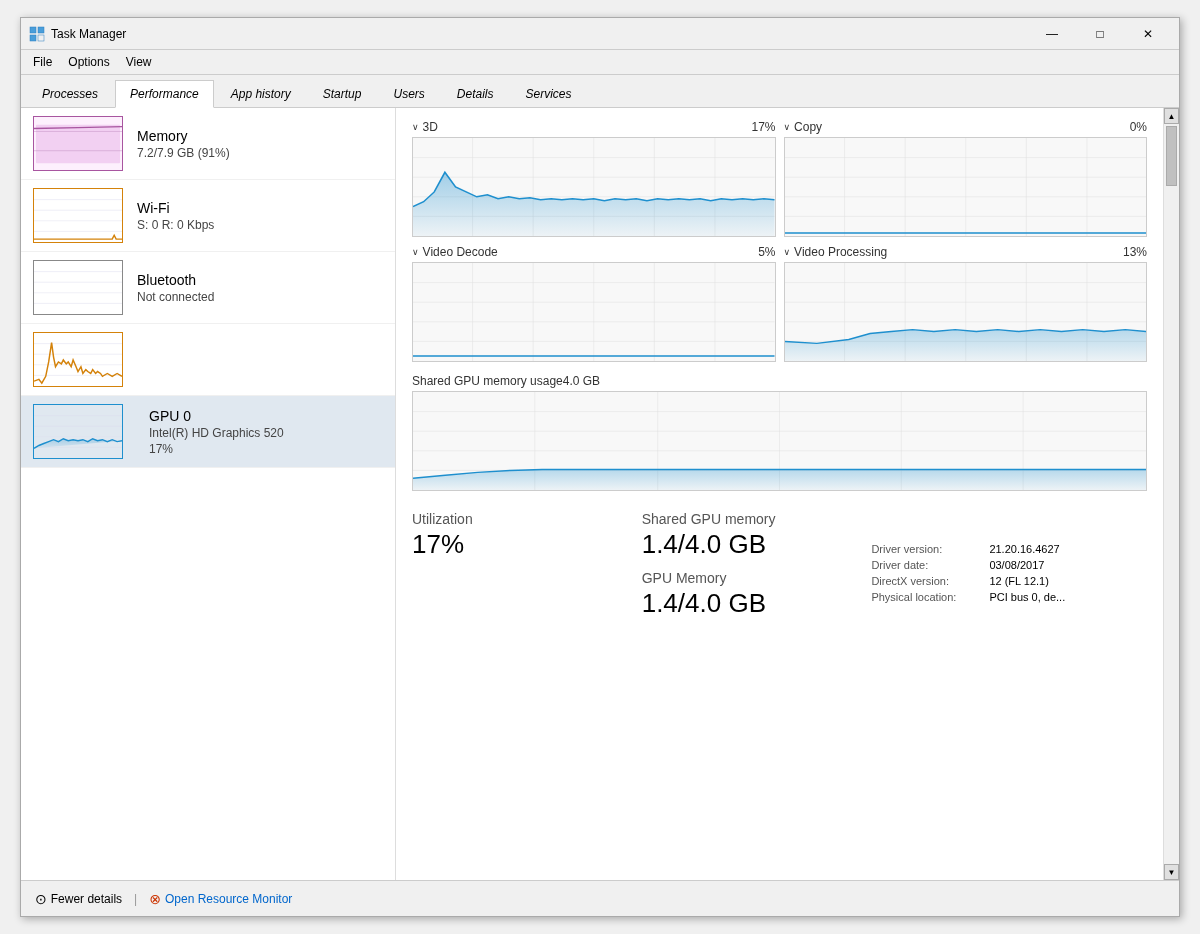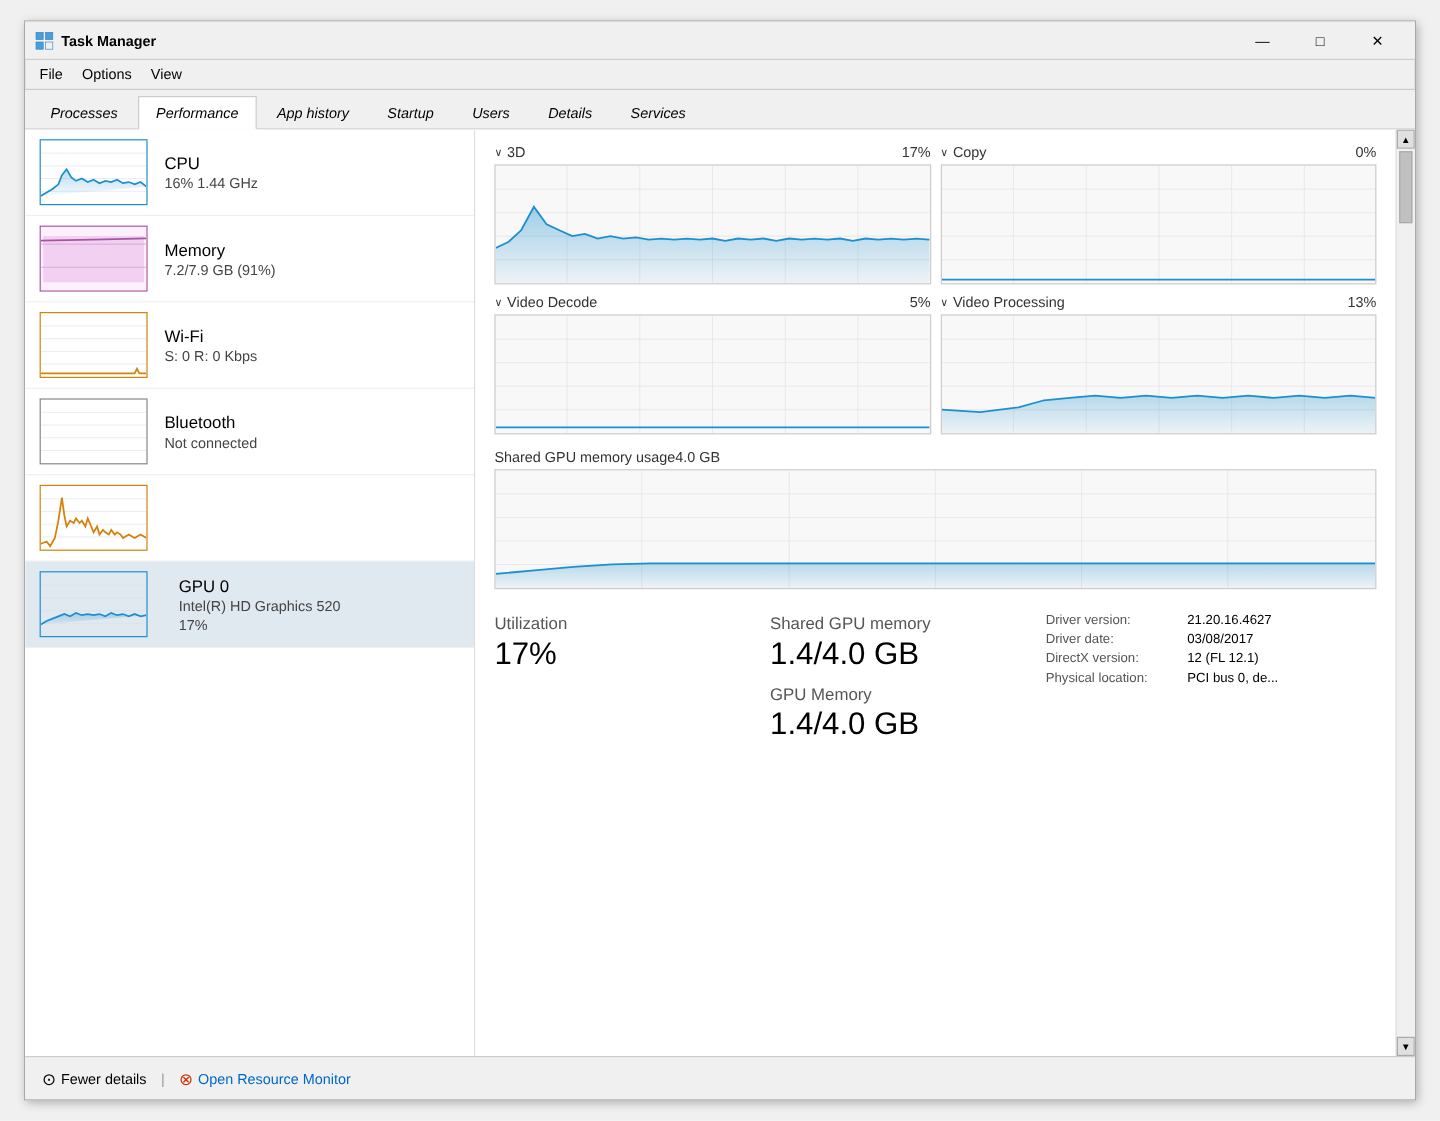--- a/index.html
+++ b/index.html
@@ -29,21 +29,20 @@
       border-bottom: 1px solid #ccc;
     }
     .title-bar-icon {
       width: 16px;
       height: 16px;
       margin-right: 6px;
     }
     .title-bar-text {
       font-size: 12px;
       flex: 1;
-      font-weight: bold;
     }
     .title-bar-controls {
       display: flex;
       gap: 2px;
     }
     .title-bar-btn {
       width: 46px;
       height: 30px;
       border: none;
       background: transparent;
@@ -199,20 +198,21 @@
       gap: 0;
       padding-top: 8px;
     }
     .stat-col {
       flex: 1;
     }
     .stat-label { font-size: 14px; color: #555; }
     .stat-value { font-size: 26px; font-weight: 300; color: #000; margin: 2px 0; }
     .info-col {
       flex: 1.2;
+      margin-top: 32px;
     }
     .info-row {
       display: flex;
       font-size: 11px;
       margin-bottom: 4px;
       gap: 8px;
     }
     .info-key { color: #555; min-width: 110px; }
     .info-val { color: #000; }
     
@@ -285,41 +285,20 @@
     <div class="tab">Startup</div>
     <div class="tab">Users</div>
     <div class="tab">Details</div>
     <div class="tab">Services</div>
   </div>
 
   <div class="content">
 
     <div class="sidebar">
 
-      <div class="sidebar-item">
-        <div class="sidebar-thumb" style="border-color:#1e8fce;">
-          <svg class="sidebar-chart" viewBox="0 0 90 55" preserveAspectRatio="none">
-            <defs>
-                <linearGradient id="cpuGrad" x1="0" y1="0" x2="0" y2="1">
-                  <stop offset="0%" stop-color="#1e8fce" stop-opacity="0.3"></stop>
-                  <stop offset="100%" stop-color="#1e8fce" stop-opacity="0.05"></stop>
-                </linearGradient>
-              </defs>
-            <line x1="0" y1="11" x2="90" y2="11" stroke="#dde" stroke-width="0.5"></line>
-            <line x1="0" y1="22" x2="90" y2="22" stroke="#dde" stroke-width="0.5"></line>
-            <line x1="0" y1="33" x2="90" y2="33" stroke="#dde" stroke-width="0.5"></line>
-            <line x1="0" y1="44" x2="90" y2="44" stroke="#dde" stroke-width="0.5"></line>
-            <polyline points="0,48 5,45 10,42 15,38 18,30 22,25 26,32 30,35 35,33 40,36 45,34 50,37 55,35 60,36 65,34 70,37 75,36 80,38 85,36 90,40" fill="url(#cpuGrad)" stroke="#1e8fce" stroke-width="1.5"></polyline>
-          </svg>
-        </div>
-        <div class="sidebar-info">
-          <div class="sidebar-name">CPU</div>
-          <div class="sidebar-sub">16%  1.44 GHz</div>
-        </div>
-      </div>
 
       <div class="sidebar-item">
         <div class="sidebar-thumb" style="border-color:#a855a0;">
           <svg class="sidebar-chart" viewBox="0 0 90 55" preserveAspectRatio="none">
             <rect x="0" y="0" width="90" height="55" fill="#fdf0fd"></rect>
             <rect x="2" y="8" width="86" height="40" fill="#e8b0e8" opacity="0.5" rx="1"></rect>
             <line x1="0" y1="15" x2="90" y2="15" stroke="#c090c0" stroke-width="0.5"></line>
             <line x1="0" y1="35" x2="90" y2="35" stroke="#c090c0" stroke-width="0.5"></line>
             <polyline points="0,12 45,11 90,10" fill="none" stroke="#a855a0" stroke-width="1.5"></polyline>
           </svg>

